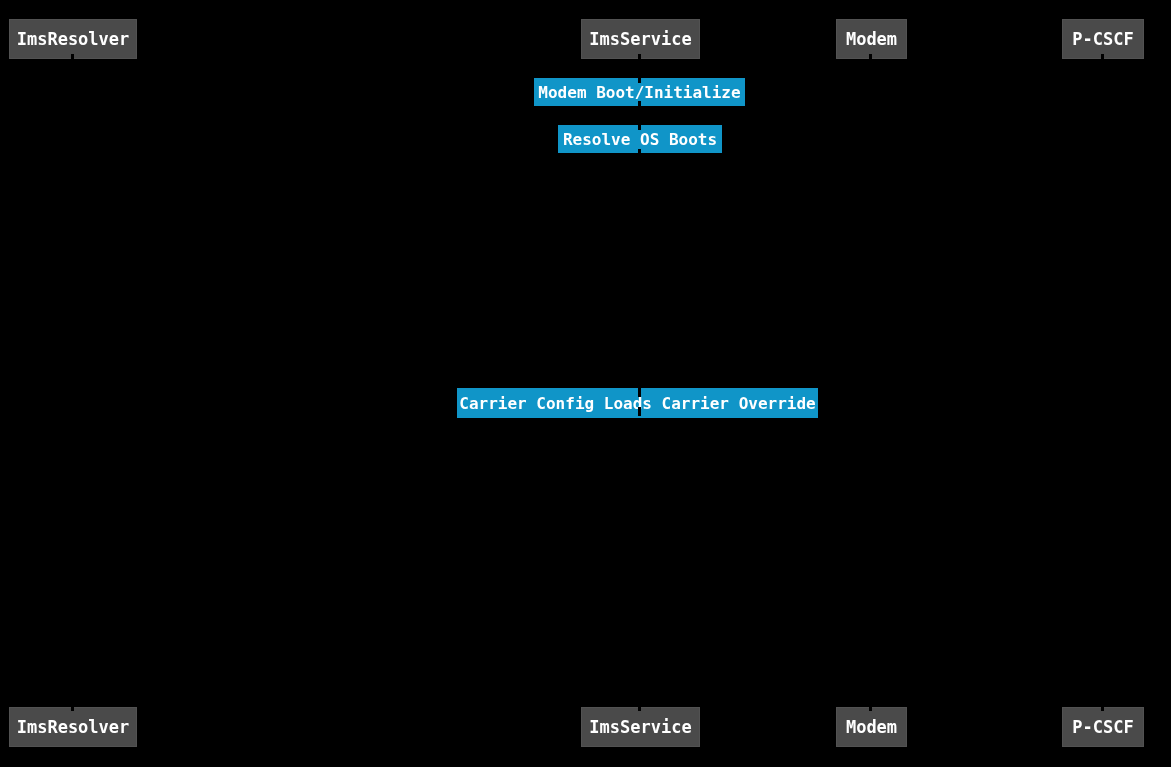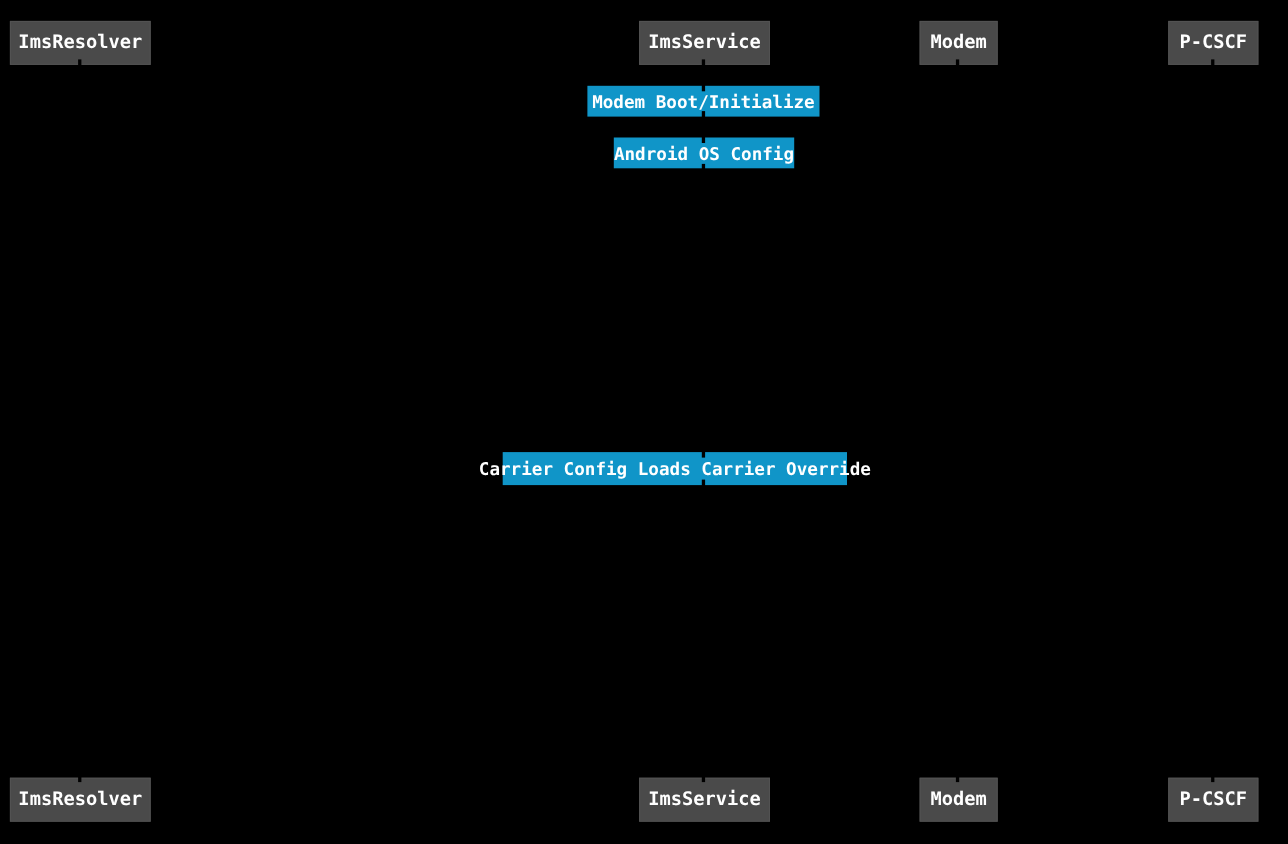--- a/index.html
+++ b/index.html
@@ -57,22 +57,22 @@
   <div class="participant" style="left:581px; top:19px; width:119px;">ImsService</div>
   <div class="participant" style="left:836px; top:19px; width:71px;">Modem</div>
   <div class="participant" style="left:1062px; top:19px; width:82px;">P-CSCF</div>
 
   <div class="participant" style="left:9px; top:707px; width:128px;">ImsResolver</div>
   <div class="participant" style="left:581px; top:707px; width:119px;">ImsService</div>
   <div class="participant" style="left:836px; top:707px; width:71px;">Modem</div>
   <div class="participant" style="left:1062px; top:707px; width:82px;">P-CSCF</div>
 
   <div class="note" style="left:534px; top:78px; width:211px; height:28px;">Modem Boot/Initialize</div>
-  <div class="note" style="left:558px; top:125px; width:164px; height:28px;">Android OS Config</div>
-  <div class="note" style="left:457px; top:411px; width:313px; height:30px;">Carrier Config Loads Carrier Override</div>
+  <div class="note" style="left:558px; top:125px; width:164px; height:28px;">Resolve OS Boots</div>
+  <div class="note" style="left:457px; top:388px; width:361px; height:30px;">Carrier Config Loads Carrier Override</div>
 
   <div class="tick" style="left:71px;  top:54px;"></div>
   <div class="tick" style="left:638px; top:54px;"></div>
   <div class="tick" style="left:869px; top:54px;"></div>
   <div class="tick" style="left:1101px;top:54px;"></div>
 
   <div class="tick" style="left:71px;  top:702px;"></div>
   <div class="tick" style="left:638px; top:702px;"></div>
   <div class="tick" style="left:869px; top:702px;"></div>
   <div class="tick" style="left:1101px;top:702px;"></div>

